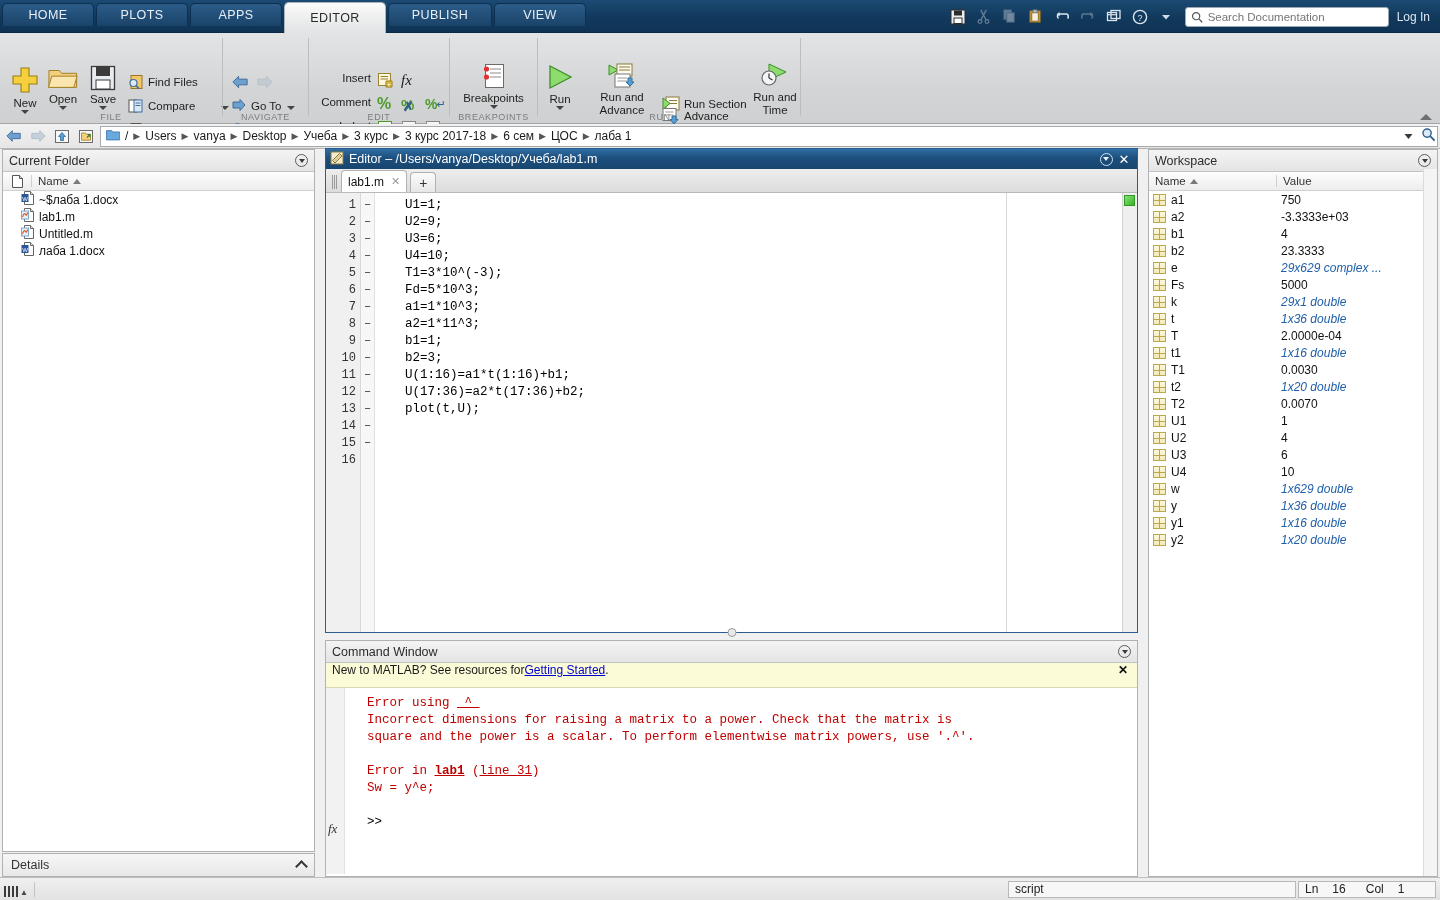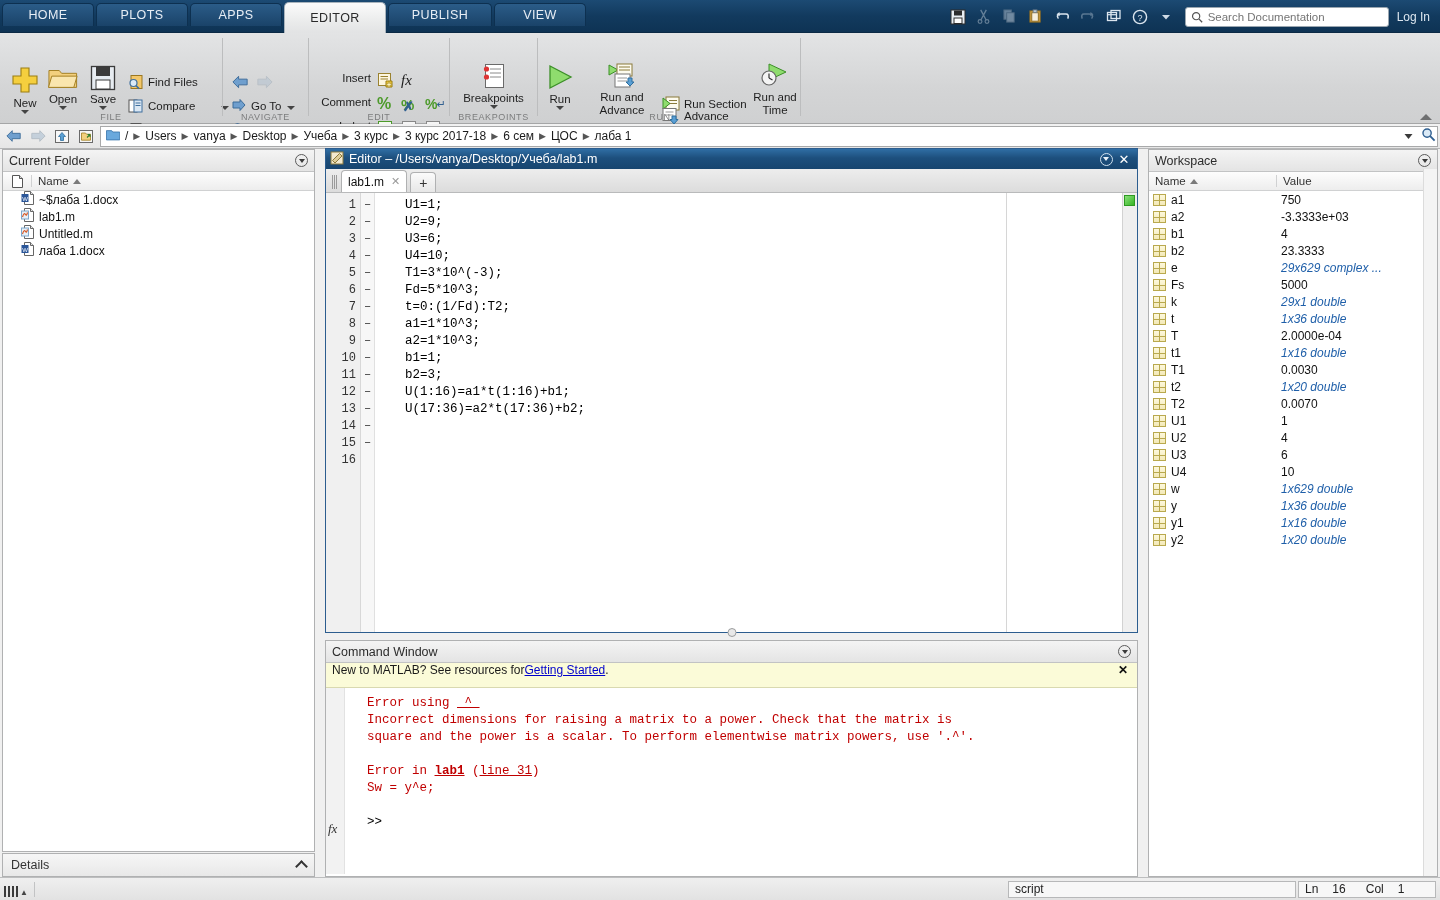--- a/index.html
+++ b/index.html
@@ -811,27 +811,27 @@
         <div class="mk">–</div>
         <div class="mk"></div>
       </div>
       <div class="ed-code">
         <div class="cl">U1=1;</div>
         <div class="cl">U2=9;</div>
         <div class="cl">U3=6;</div>
         <div class="cl">U4=10;</div>
         <div class="cl">T1=3*10^(-3);</div>
         <div class="cl">Fd=5*10^3;</div>
-        <div class="cl">t=0:(1/Fd):T2;</div>
         <div class="cl">a1=1*10^3;</div>
-        <div class="cl">a2=1*10^3;</div>
+        <div class="cl">a2=1*11^3;</div>
         <div class="cl">b1=1;</div>
         <div class="cl">b2=3;</div>
         <div class="cl">U(1:16)=a1*t(1:16)+b1;</div>
         <div class="cl">U(17:36)=a2*t(17:36)+b2;</div>
+        <div class="cl">plot(t,U);</div>
         <div class="cl"></div>
         <div class="margin-line"></div>
       </div>
       <div class="ed-vscroll">
         <div class="ok-indicator"></div>
       </div>
       <div class="split-dot"></div>
     </div>
   </div>
 

